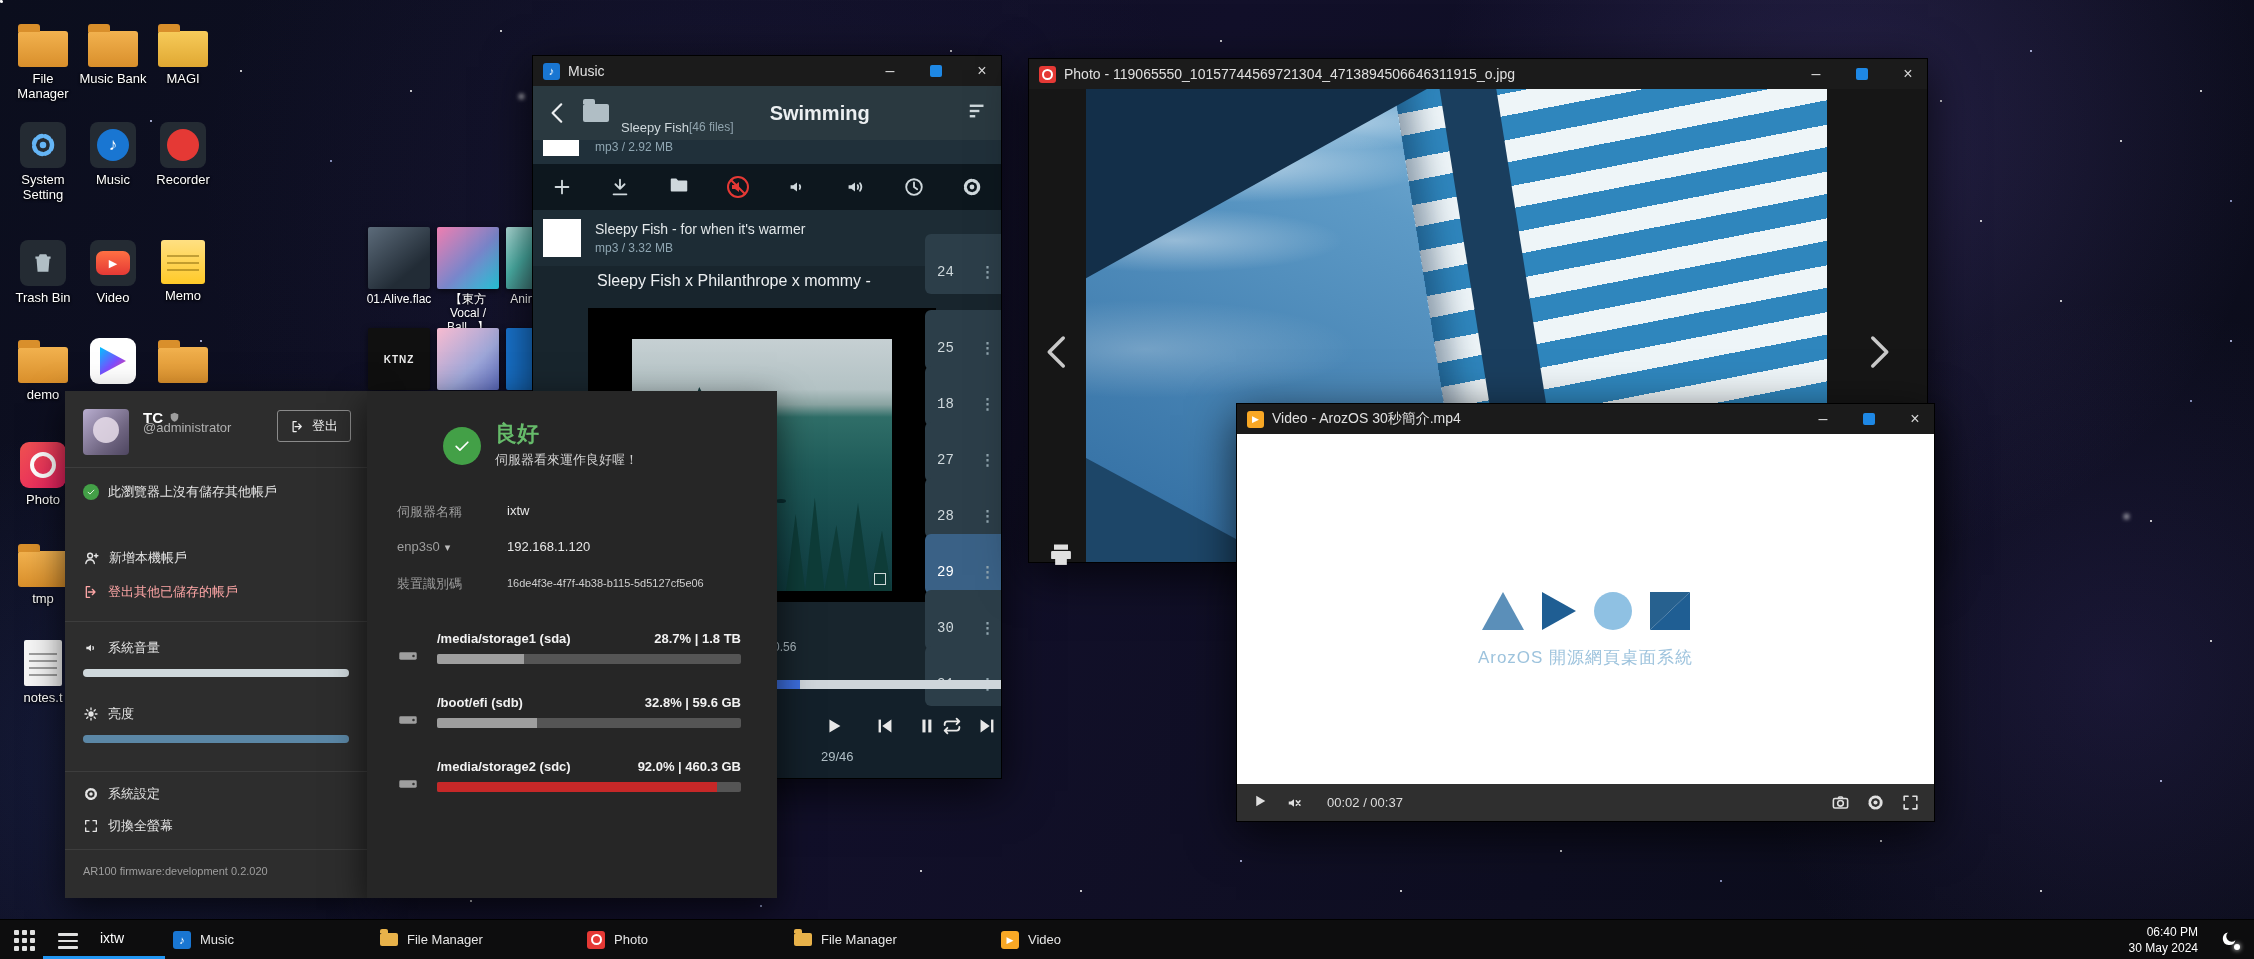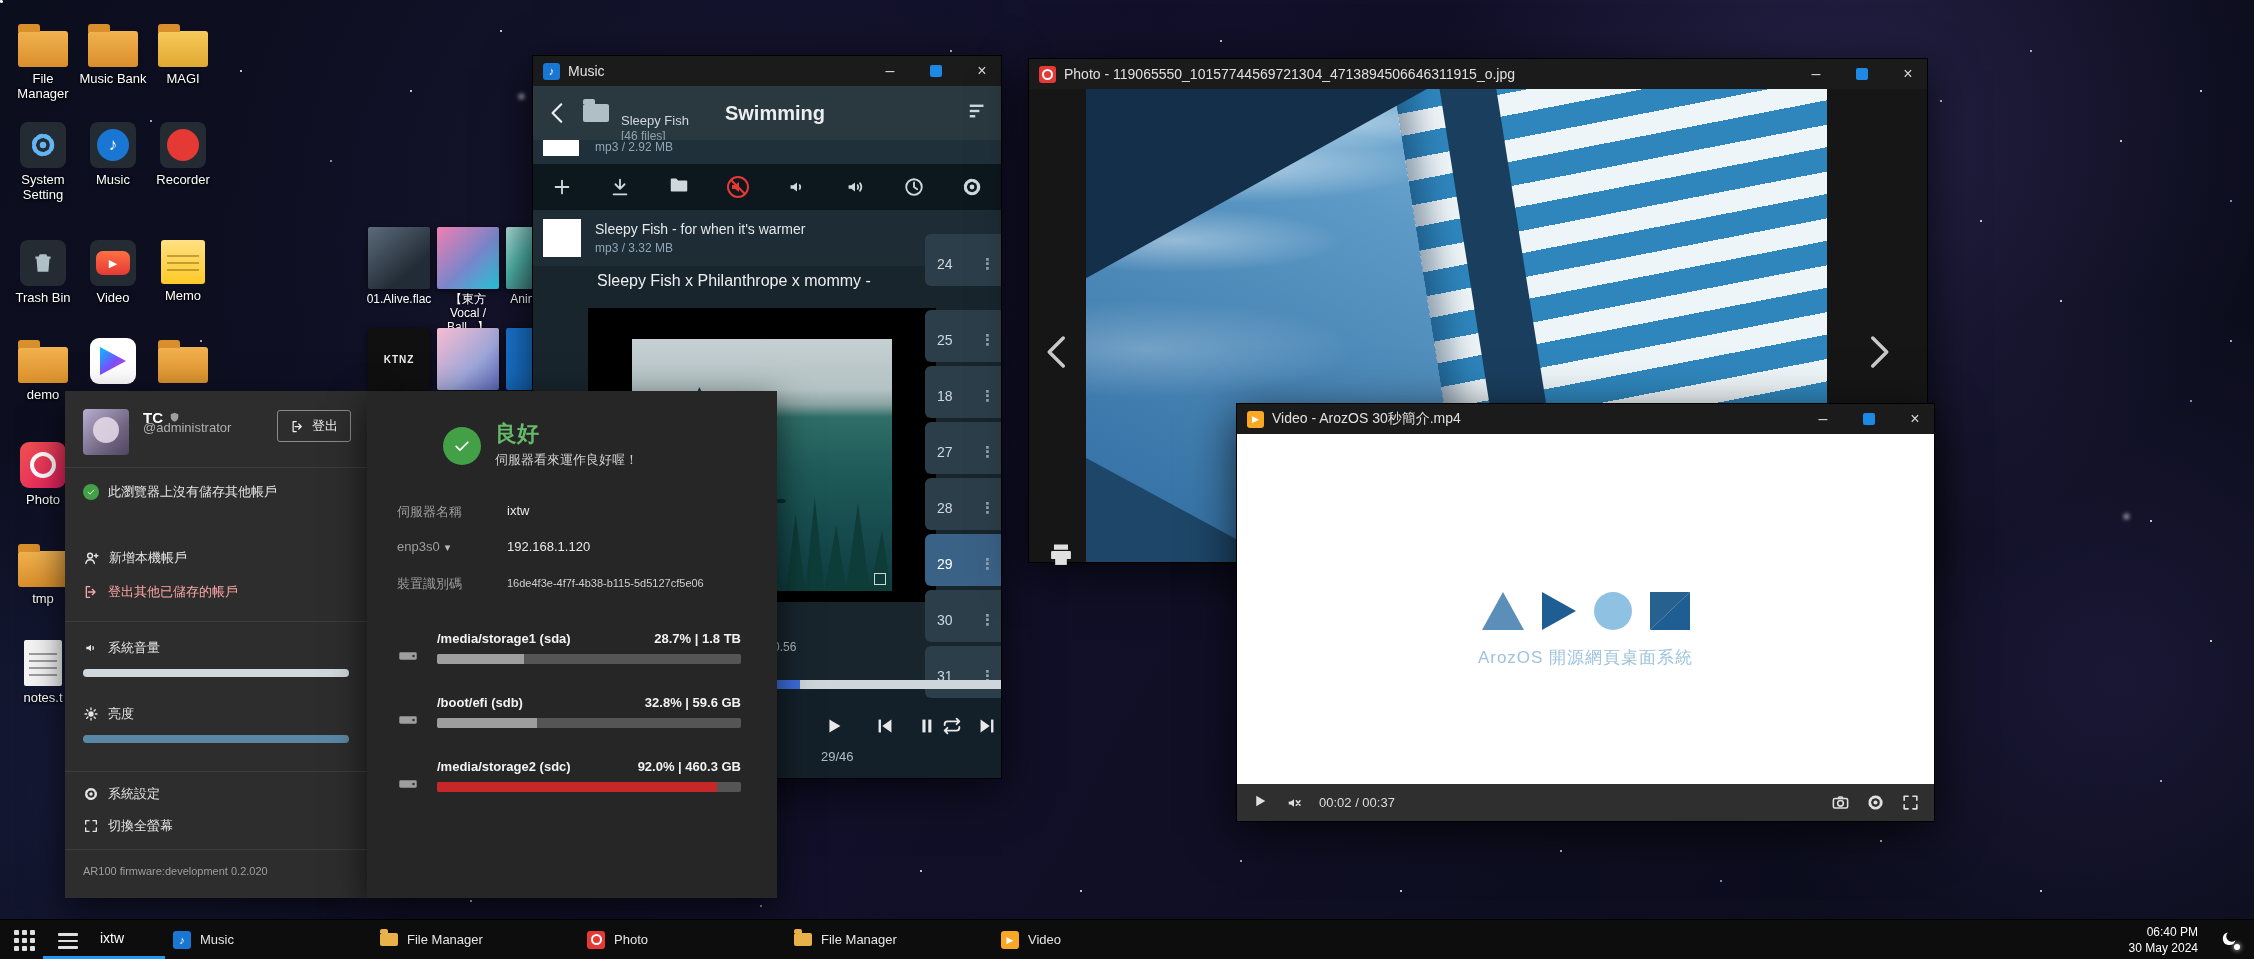--- a/index.html
+++ b/index.html
@@ -49,21 +49,21 @@
   .win{position:absolute;background:#18252d;border:1px solid #000;box-shadow:0 12px 44px rgba(0,0,0,.7);}
   .tbar{position:absolute;left:0;top:0;right:0;height:30px;background:#1b1b1b;display:flex;align-items:center;gap:8px;padding-left:10px;color:#e0e0e0;font-size:14px;}
   .tbar .sp{flex:1;}
   .appic{width:17px;height:17px;border-radius:3px;display:flex;align-items:center;justify-content:center;font-size:11px;color:#fff;flex:none;}
   .wbtn{width:38px;height:30px;display:flex;align-items:center;justify-content:center;color:#d6d6d6;font-size:16px;cursor:default;}
   .wbtn.max i{display:block;width:12px;height:12px;background:#1e88e5;border-radius:2px;}
   .sv{fill:none;stroke:currentColor;stroke-width:2;stroke-linecap:round;stroke-linejoin:round;display:block;}
 
   
   .m-header{position:absolute;left:0;top:30px;right:0;height:54px;background:#2a3940;display:flex;align-items:center;gap:12px;padding:0 12px;color:#eceff1;}
-  .fstack{display:flex;flex-direction:column;line-height:1.2;margin-top:30px;}
+  .fstack{display:flex;flex-direction:row;line-height:1.2;margin-top:30px;}
   .fstack .f1{font-size:13px;color:#cfd8dc;} .fstack .f2{font-size:12px;color:#90a4ae;}
   .cssfolder{--fc:#e8b24a;width:26px;height:18px;background:var(--fc);border-radius:2px;position:relative;flex:none;}
   .cssfolder::before{content:"";position:absolute;top:-5px;left:0;width:12px;height:5px;background:var(--fc);border-radius:2px 2px 0 0;}
   .cssfolder.grey{--fc:#b0bec5;}
   .m-album{font-size:20px;font-weight:600;margin-left:24px;}
   .sortic{margin-left:auto;color:#cfd8dc;}
   .m-peek{position:absolute;left:0;top:84px;right:0;height:24px;background:#20303a;display:flex;align-items:flex-start;gap:16px;}
   .sliver{width:36px;height:16px;background:#fff;margin-left:10px;}
   .meta{font-size:12px;color:#8fa6b2;}
   .m-toolbar{position:absolute;left:0;top:108px;right:0;height:46px;background:rgba(13,23,29,.93);display:flex;align-items:center;justify-content:space-around;color:#cfd8dc;z-index:2;}
@@ -71,21 +71,21 @@
   .thumb38{width:38px;height:38px;background:#fff;flex:none;}
   .m-item .tt{font-size:14px;color:#e3e8ea;line-height:1.3;}
   .m-now{position:absolute;left:64px;top:216px;right:70px;height:34px;font-size:16px;color:#eceff1;}
   .m-artbox{position:absolute;left:55px;top:252px;width:348px;height:294px;background:#000;}
   .m-art{position:absolute;left:44px;top:31px;width:260px;height:252px;overflow:hidden;background:linear-gradient(#c6d0d3 0%,#b3c2c4 20%,#8aa4a2 26%,#2f6e68 31%,#1f5b59 52%,#174c4e 75%,#103d41 100%);}
   .a-ship{position:absolute;left:36px;top:48px;width:104px;height:26px;background:#143b3e;clip-path:polygon(0 100%,6% 45%,26% 45%,30% 0,36% 45%,78% 45%,88% 20%,92% 45%,100% 100%);}
   .a-plant{position:absolute;bottom:0;width:120px;height:90px;background:#0b3236;clip-path:polygon(0 100%,8% 30%,16% 100%,24% 15%,32% 100%,42% 40%,50% 100%,60% 20%,70% 100%,80% 45%,88% 100%,100% 60%,100% 100%);}
   .p1{left:-10px;} .p2{right:-14px;height:110px;background:#0e3c38;}
   .a-fish{position:absolute;left:120px;top:150px;width:10px;height:4px;background:#0a2e31;border-radius:50%;box-shadow:24px 10px 0 #0a2e31,-30px 22px 0 #0a2e31;}
   .a-mark{position:absolute;right:6px;bottom:6px;width:10px;height:10px;border:1.5px solid rgba(255,255,255,.8);}
-  .ttab{position:absolute;right:0;width:58px;height:44px;background:#2c3e49;border-radius:6px 0 0 6px;display:flex;align-items:center;justify-content:space-between;padding:8px 6px 0 12px;color:#cfd8dc;font-size:14px;z-index:3;}
+  .ttab{position:absolute;right:0;width:58px;height:44px;background:#2c3e49;border-radius:6px 0 0 6px;display:flex;align-items:center;justify-content:space-between;padding:16px 6px 0 12px;color:#cfd8dc;font-size:14px;z-index:3;font-family:Liberation Mono, monospace;}
   .ttab.cur{background:#3a6186;color:#fff;}
   .kebab{color:#90a4ae;font-size:15px;font-weight:bold;}
   .m-seek{position:absolute;left:236px;top:584px;font-size:12px;color:#b0bec5;}
   .m-prog{position:absolute;left:0;top:624px;right:0;height:9px;background:#cfd6db;z-index:4;}
   .m-prog i{position:absolute;left:0;top:0;bottom:0;background:#3d6fe0;}
   .m-bottom{position:absolute;left:0;top:633px;right:0;bottom:0;background:#13202a;}
   .mc{position:absolute;color:#e8e8e8;}
   .m-counter{position:absolute;left:288px;top:60px;font-size:13px;color:#b0bec5;}
 
   
@@ -103,21 +103,21 @@
   .v-content{position:absolute;left:0;top:30px;right:0;bottom:0;background:#fff;}
   .v-logo{position:absolute;left:0;right:0;top:158px;display:flex;justify-content:center;align-items:center;gap:18px;}
   .lg-tri{width:0;height:0;border-left:21px solid transparent;border-right:21px solid transparent;border-bottom:38px solid #5b8fb9;}
   .lg-play{width:0;height:0;border-top:19px solid transparent;border-bottom:19px solid transparent;border-left:34px solid #1f5e93;}
   .lg-circle{width:38px;height:38px;border-radius:50%;background:#8fc1e3;}
   .lg-z{position:relative;width:40px;height:38px;}
   .z1{position:absolute;left:0;top:0;width:0;height:0;border-top:38px solid #27618f;border-right:40px solid transparent;}
   .z2{position:absolute;right:0;bottom:0;width:0;height:0;border-bottom:38px solid #1f5e93;border-left:40px solid transparent;}
   .v-brand{position:absolute;left:0;right:0;top:212px;text-align:center;color:#9dc3dd;font-size:17px;letter-spacing:1px;}
   .v-controls{position:absolute;left:0;right:0;bottom:0;height:37px;background:#2f2f2f;display:flex;align-items:center;gap:16px;padding:0 14px;color:#e0e0e0;}
-  .v-time{font-size:13px;color:#ddd;}
+  .v-time{font-size:13px;color:#ddd;margin-left:8px;}
   .v-controls .sp{flex:1;}
 
   
   .panel{position:absolute;color:#e0e0e0;font-size:14px;box-shadow:0 12px 34px rgba(0,0,0,.65);z-index:40;}
   .upanel{background:#2d2d2d;}
   .spanel{background:#262626;}
   .avatar{position:absolute;left:18px;top:18px;width:46px;height:46px;border-radius:4px;background:linear-gradient(135deg,#b9aed0,#6e6480 65%,#4e4660);overflow:hidden;}
   .avatar::before{content:"";position:absolute;left:10px;top:8px;width:26px;height:26px;border-radius:50%;background:#e8ddea;opacity:.85;}
   .uname{position:absolute;left:78px;top:18px;font-size:15px;font-weight:bold;color:#fff;display:flex;align-items:center;gap:5px;}
   .uhandle{position:absolute;left:78px;top:29px;font-size:13px;color:#b0b0b0;}

